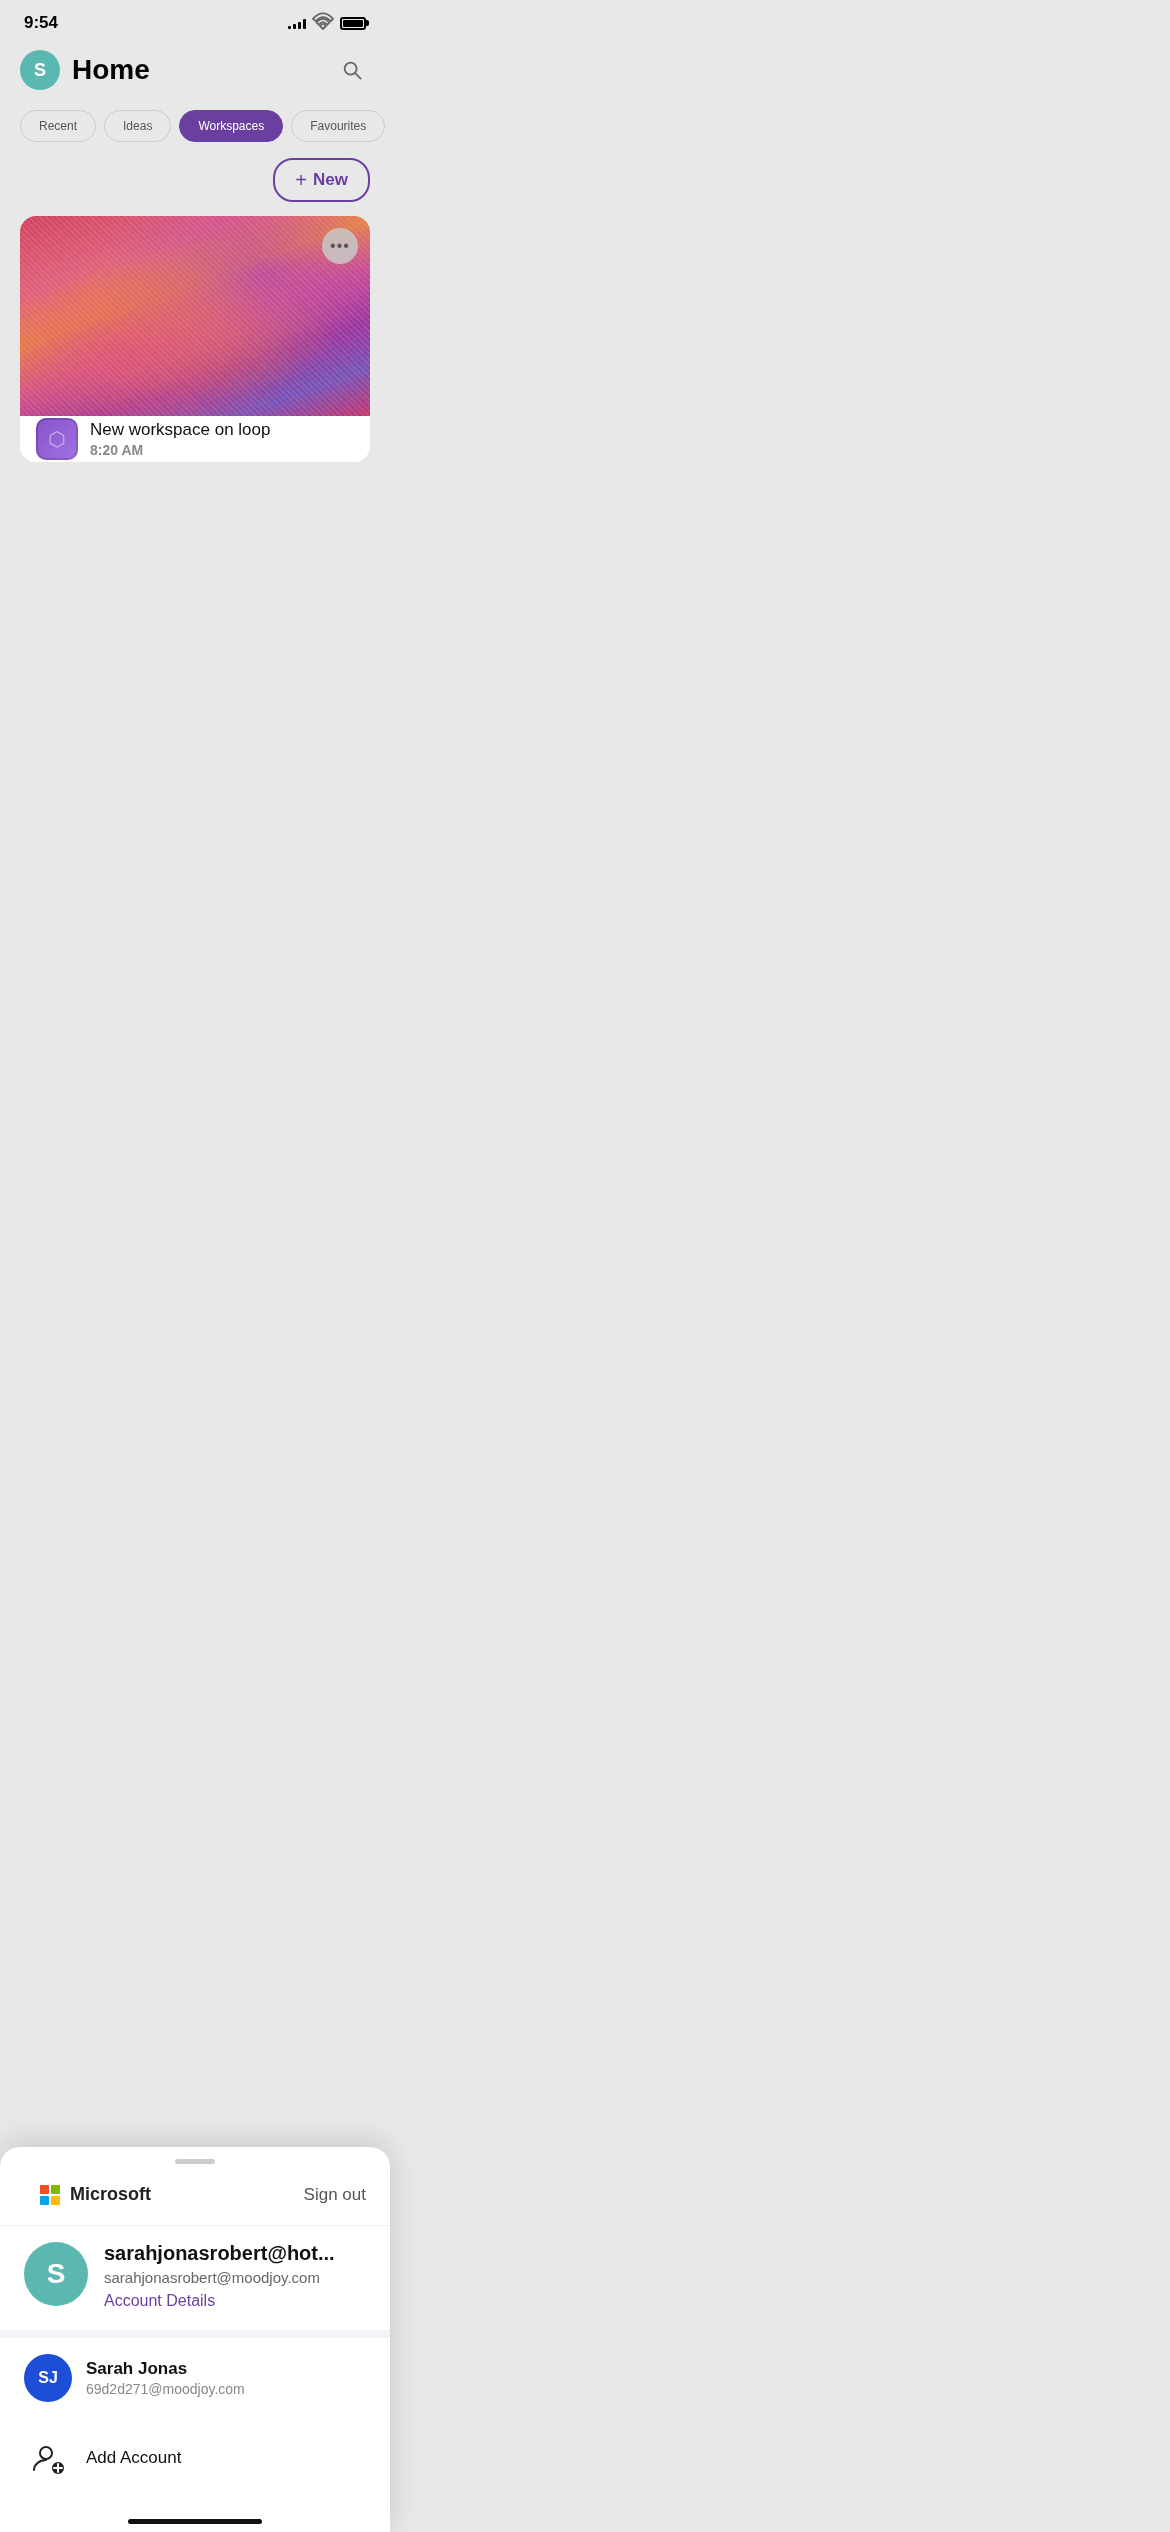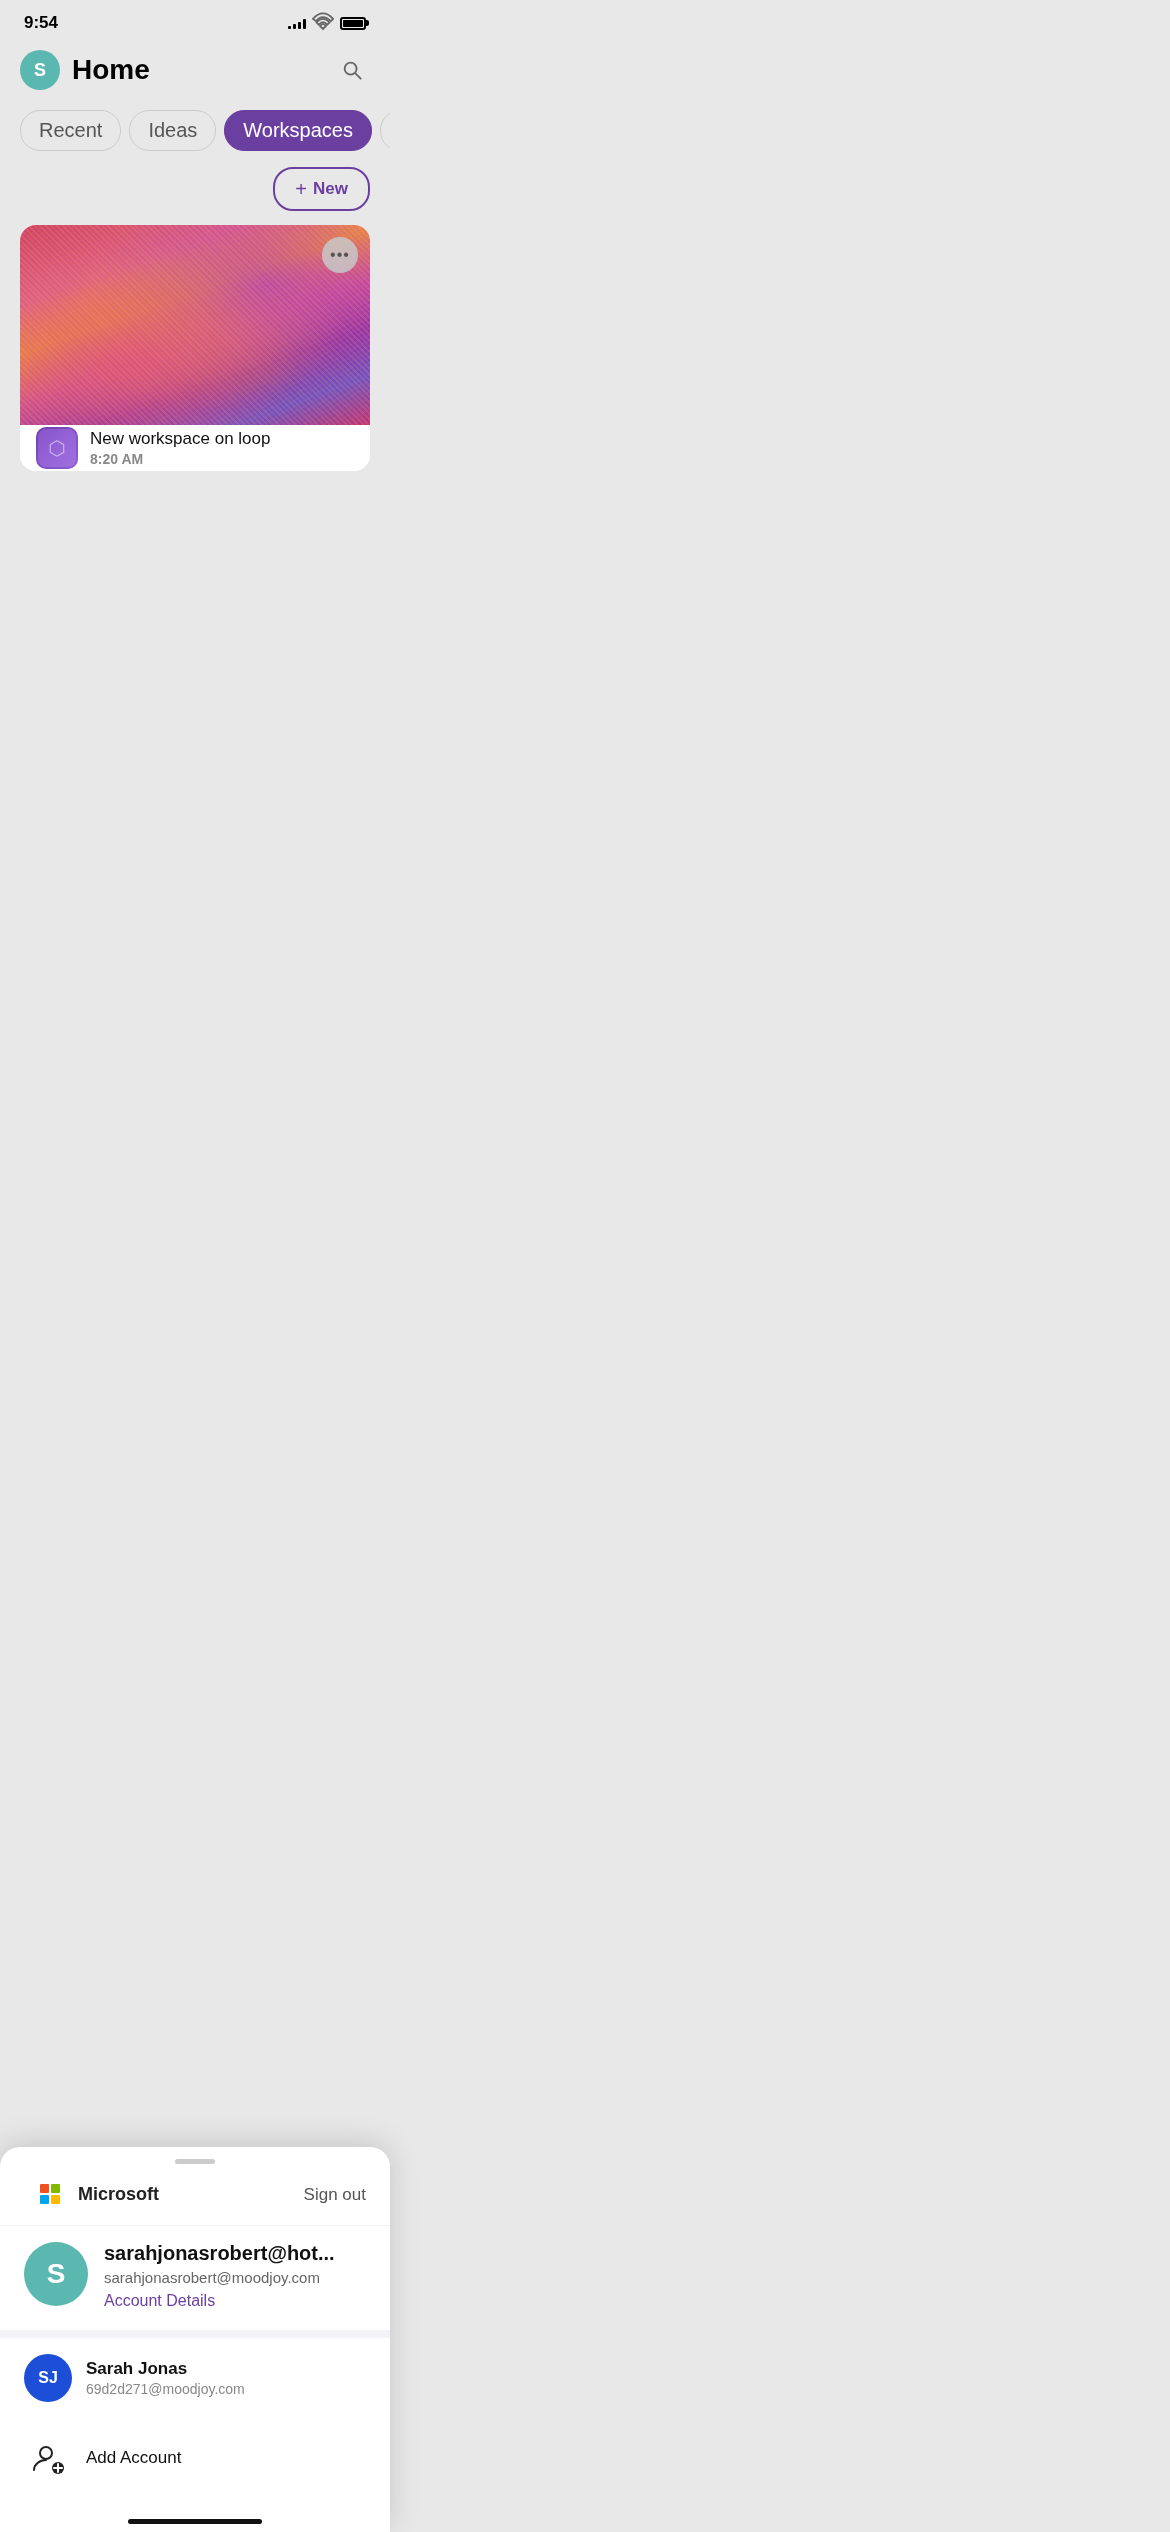--- a/index.html
+++ b/index.html
@@ -123,21 +123,21 @@
       display: flex;
       gap: 8px;
       padding: 8px 20px 16px;
       background: #e8e8e8;
       overflow-x: auto;
     }
     .tabs-container::-webkit-scrollbar { display: none; }
     .tab {
       padding: 8px 18px;
       border-radius: 20px;
-      font-size: 20px;
+      font-size: 12px;
       font-weight: 500;
       cursor: pointer;
       white-space: nowrap;
       border: 1.5px solid #ccc;
       background: transparent;
       color: #555;
     }
     .tab.active {
       background: #6b3fa0;
       color: white;
@@ -307,22 +307,22 @@
 
     
     .ms-header {
       display: flex;
       justify-content: space-between;
       align-items: center;
       padding: 4px 24px 20px;
     }
     .ms-logo {
       display: flex;
-      align-items: flex-start;
-      gap: 18px;
+      align-items: flex-end;
+      gap: 10px;
       padding-left: 16px;
     }
     .ms-grid {
       width: 20px;
       height: 20px;
       display: grid;
       grid-template-columns: 1fr 1fr;
       grid-template-rows: 1fr 1fr;
       gap: 2px;
     }

